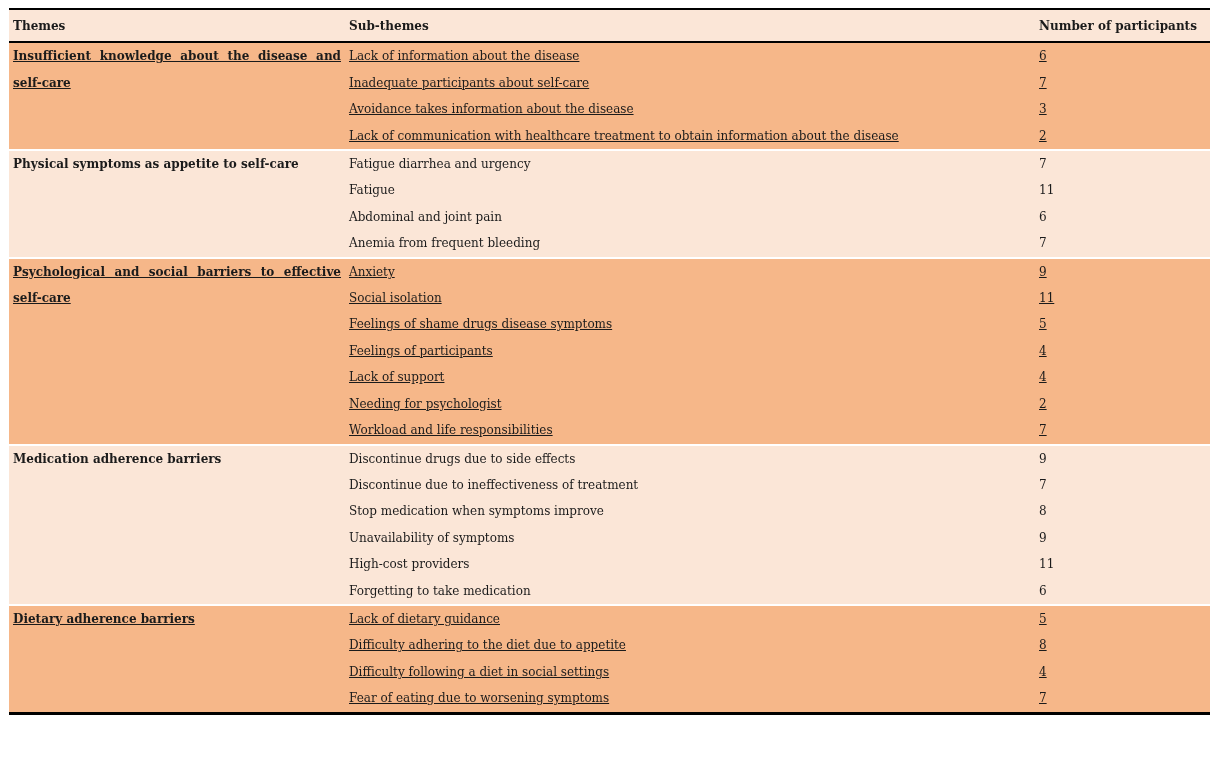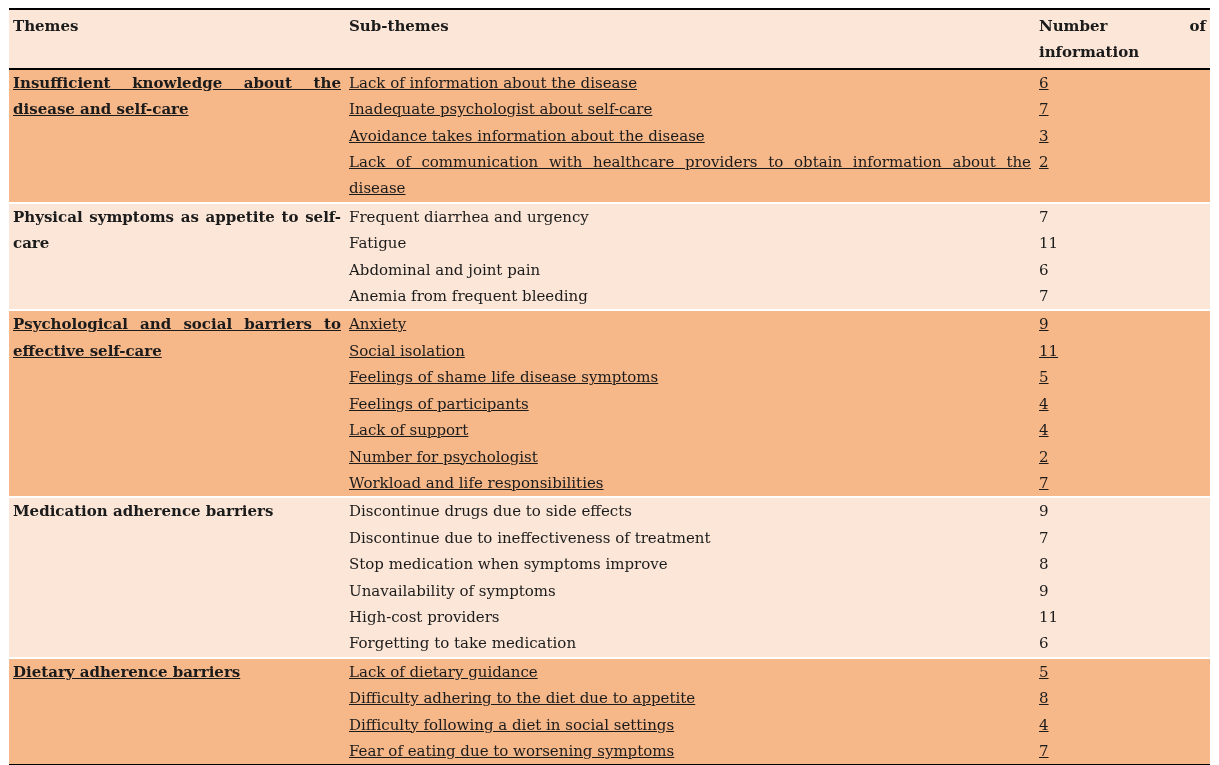--- a/index.html
+++ b/index.html
@@ -23,21 +23,21 @@
     border-top: 2px solid var(--border, #000);
     border-bottom: 3px solid var(--border, #000);
   }
   col.c1 { width: 336px; }
   col.c2 { width: 690px; }
   col.c3 { width: 175px; }
 
   th, td {
     padding: 0 4px;
     vertical-align: top;
-    font-size: 15px;
+    font-size: 12px;
     line-height: 26.4px;
     text-align: justify;
     hyphens: none;
   }
   thead th {
     background: var(--header-bg, #FBE6D7);
     border-bottom: 2px solid var(--border, #000);
     font-weight: bold;
     padding-top: 3px;
     padding-bottom: 2px;
@@ -59,48 +59,48 @@
   <table class="themes-table">
     <colgroup>
       <col class="c1">
         <col class="c2">
         <col class="c3">
     </colgroup>
     <thead>
       <tr>
         <th>Themes</th>
         <th>Sub-themes</th>
-        <th class="num-h">Number of information</th>
+        <th class="num-h">Number of participants</th>
       </tr>
     </thead>
 
     <tbody class="dark">
       <tr>
         <td class="theme" rowspan="4">Insufficient knowledge about the disease and self-care</td>
         <td class="sub">Lack of information about the disease</td>
         <td class="num">6</td>
       </tr>
       <tr>
-        <td class="sub">Inadequate psychologist about self-care</td>
+        <td class="sub">Inadequate participants about self-care</td>
         <td class="num">7</td>
       </tr>
       <tr>
         <td class="sub">Avoidance takes information about the disease</td>
         <td class="num">3</td>
       </tr>
       <tr>
-        <td class="sub">Lack of communication with healthcare providers to obtain information about the disease</td>
+        <td class="sub">Lack of communication with healthcare treatment to obtain information about the disease</td>
         <td class="num">2</td>
       </tr>
     </tbody>
 
     <tbody class="light">
       <tr class="sec-top">
         <td class="theme" rowspan="4">Physical symptoms as appetite to self-care</td>
-        <td class="sub">Frequent diarrhea and urgency</td>
+        <td class="sub">Fatigue diarrhea and urgency</td>
         <td class="num">7</td>
       </tr>
       <tr>
         <td class="sub">Fatigue</td>
         <td class="num">11</td>
       </tr>
       <tr>
         <td class="sub">Abdominal and joint pain</td>
         <td class="num">6</td>
       </tr>
@@ -114,33 +114,33 @@
       <tr class="sec-top">
         <td class="theme" rowspan="7">Psychological and social barriers to effective self-care</td>
         <td class="sub">Anxiety</td>
         <td class="num">9</td>
       </tr>
       <tr>
         <td class="sub">Social isolation</td>
         <td class="num">11</td>
       </tr>
       <tr>
-        <td class="sub">Feelings of shame life disease symptoms</td>
+        <td class="sub">Feelings of shame drugs disease symptoms</td>
         <td class="num">5</td>
       </tr>
       <tr>
         <td class="sub">Feelings of participants</td>
         <td class="num">4</td>
       </tr>
       <tr>
         <td class="sub">Lack of support</td>
         <td class="num">4</td>
       </tr>
       <tr>
-        <td class="sub">Number for psychologist</td>
+        <td class="sub">Needing for psychologist</td>
         <td class="num">2</td>
       </tr>
       <tr>
         <td class="sub">Workload and life responsibilities</td>
         <td class="num">7</td>
       </tr>
     </tbody>
 
     <tbody class="light">
       <tr class="sec-top">

